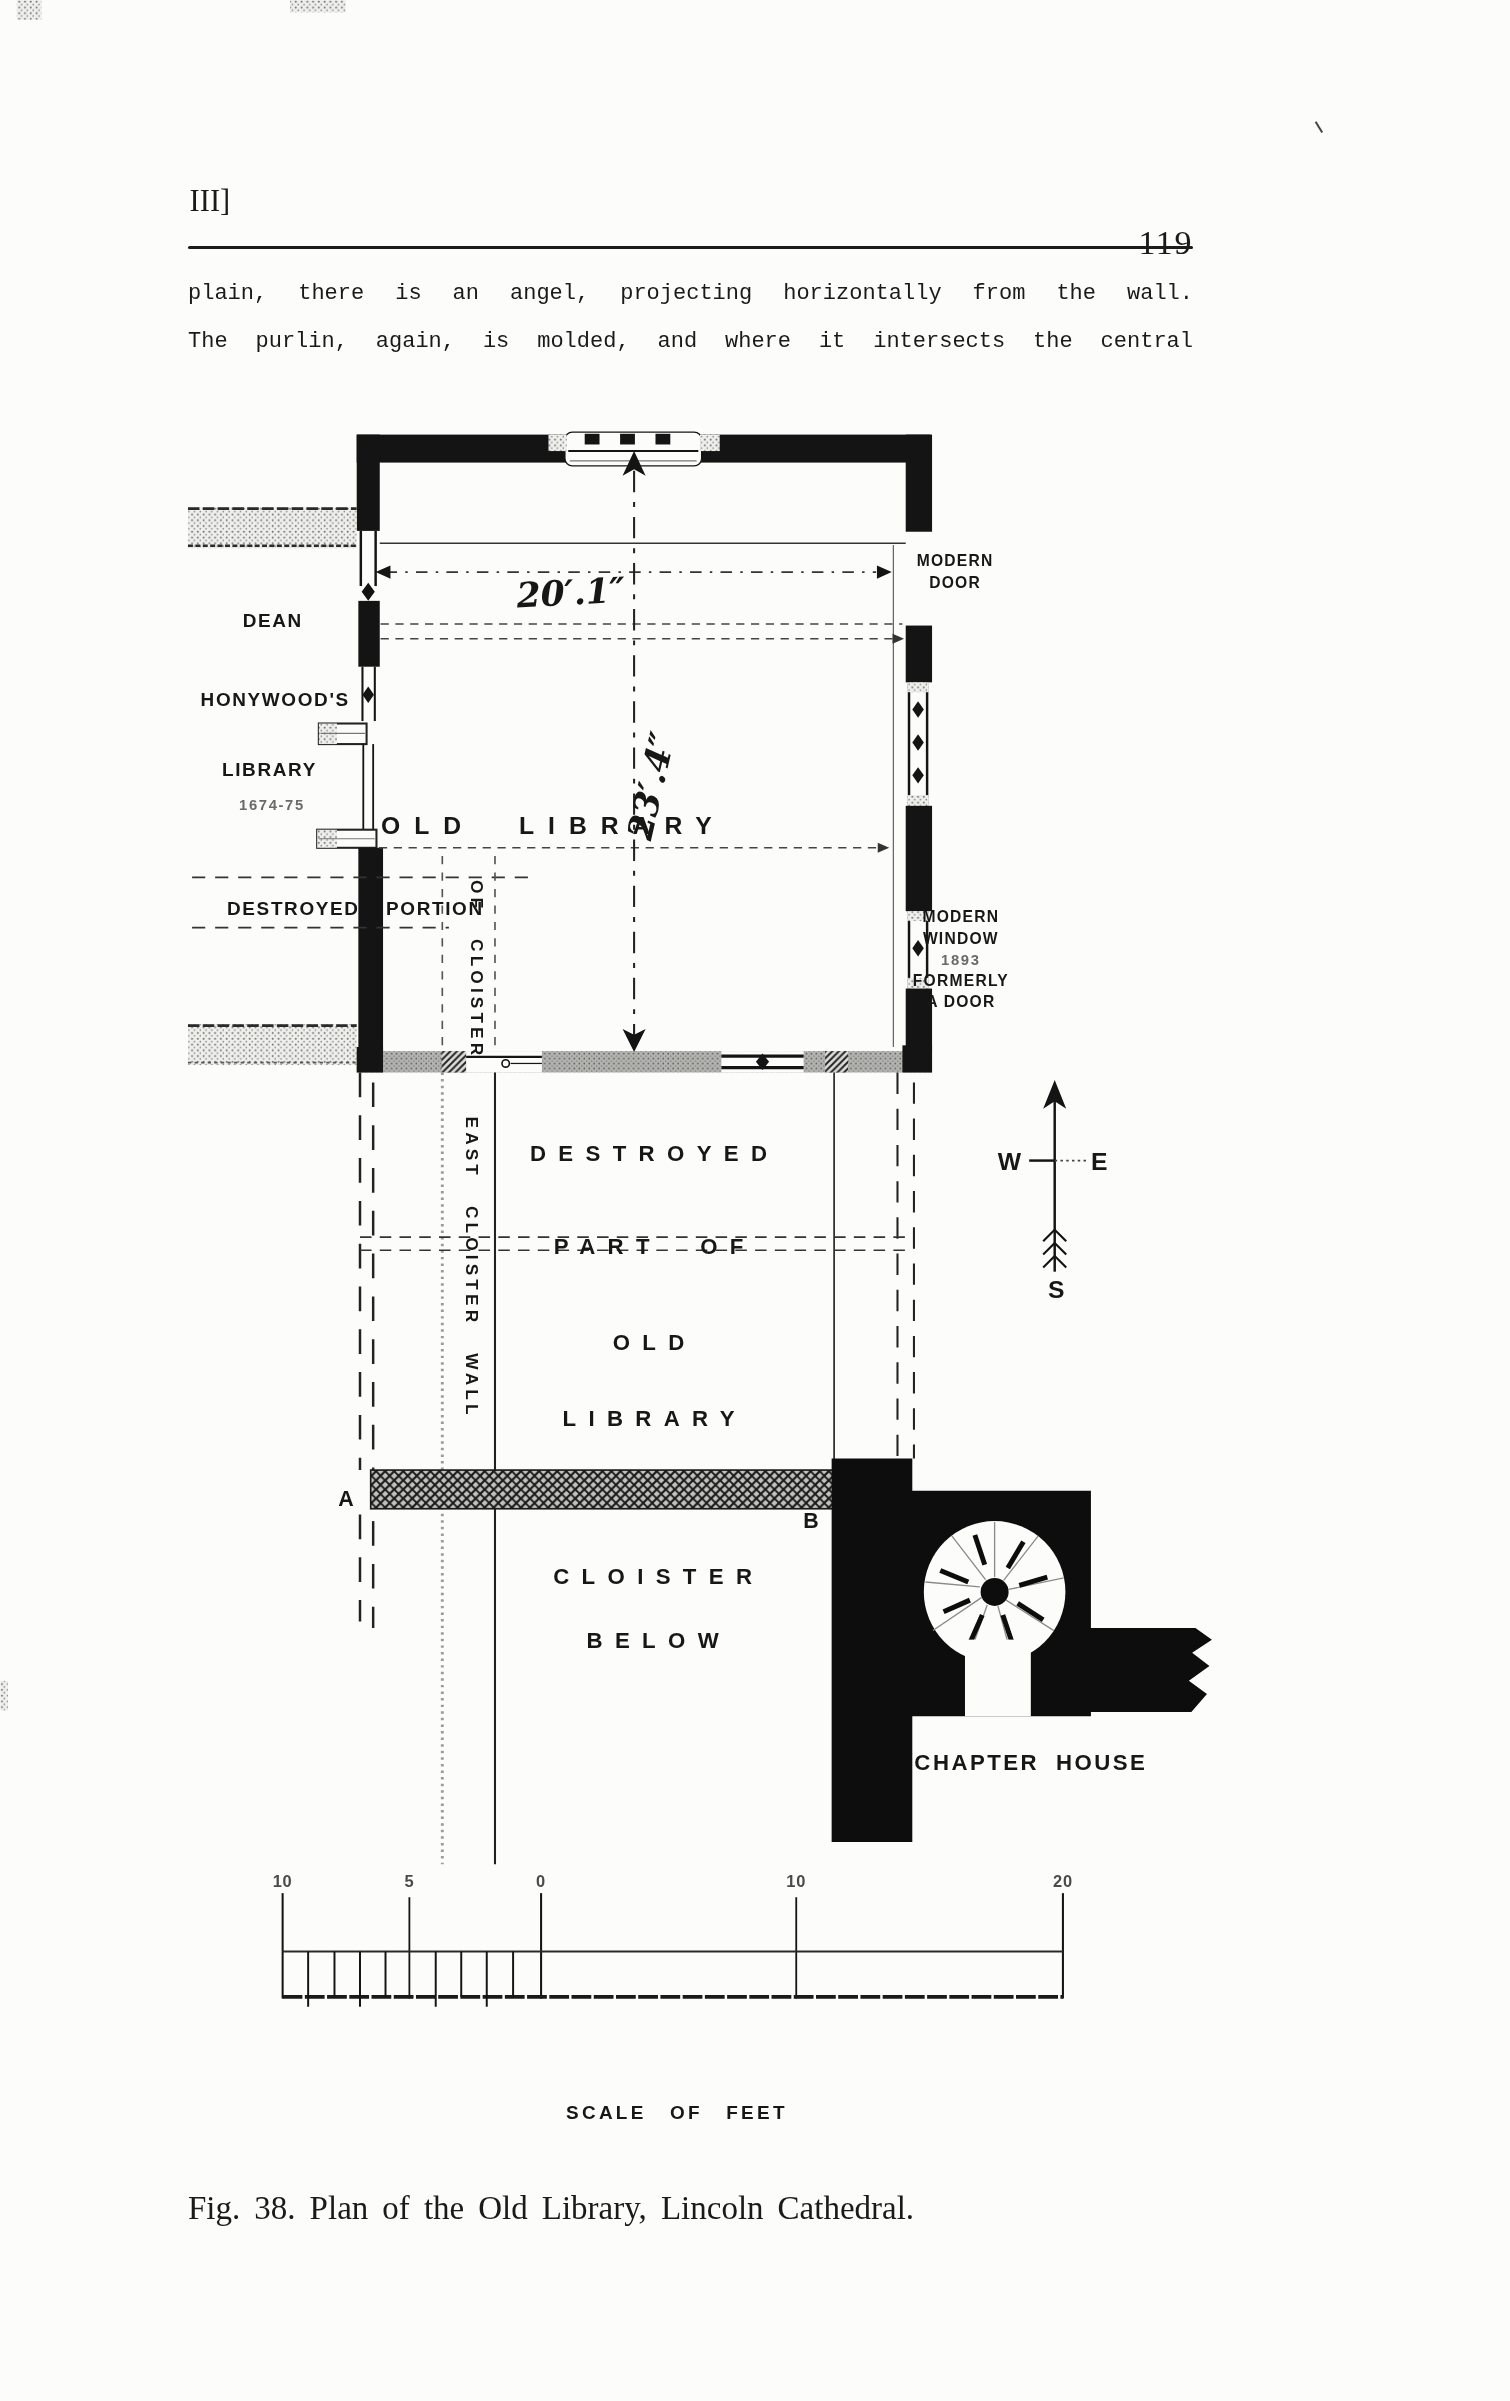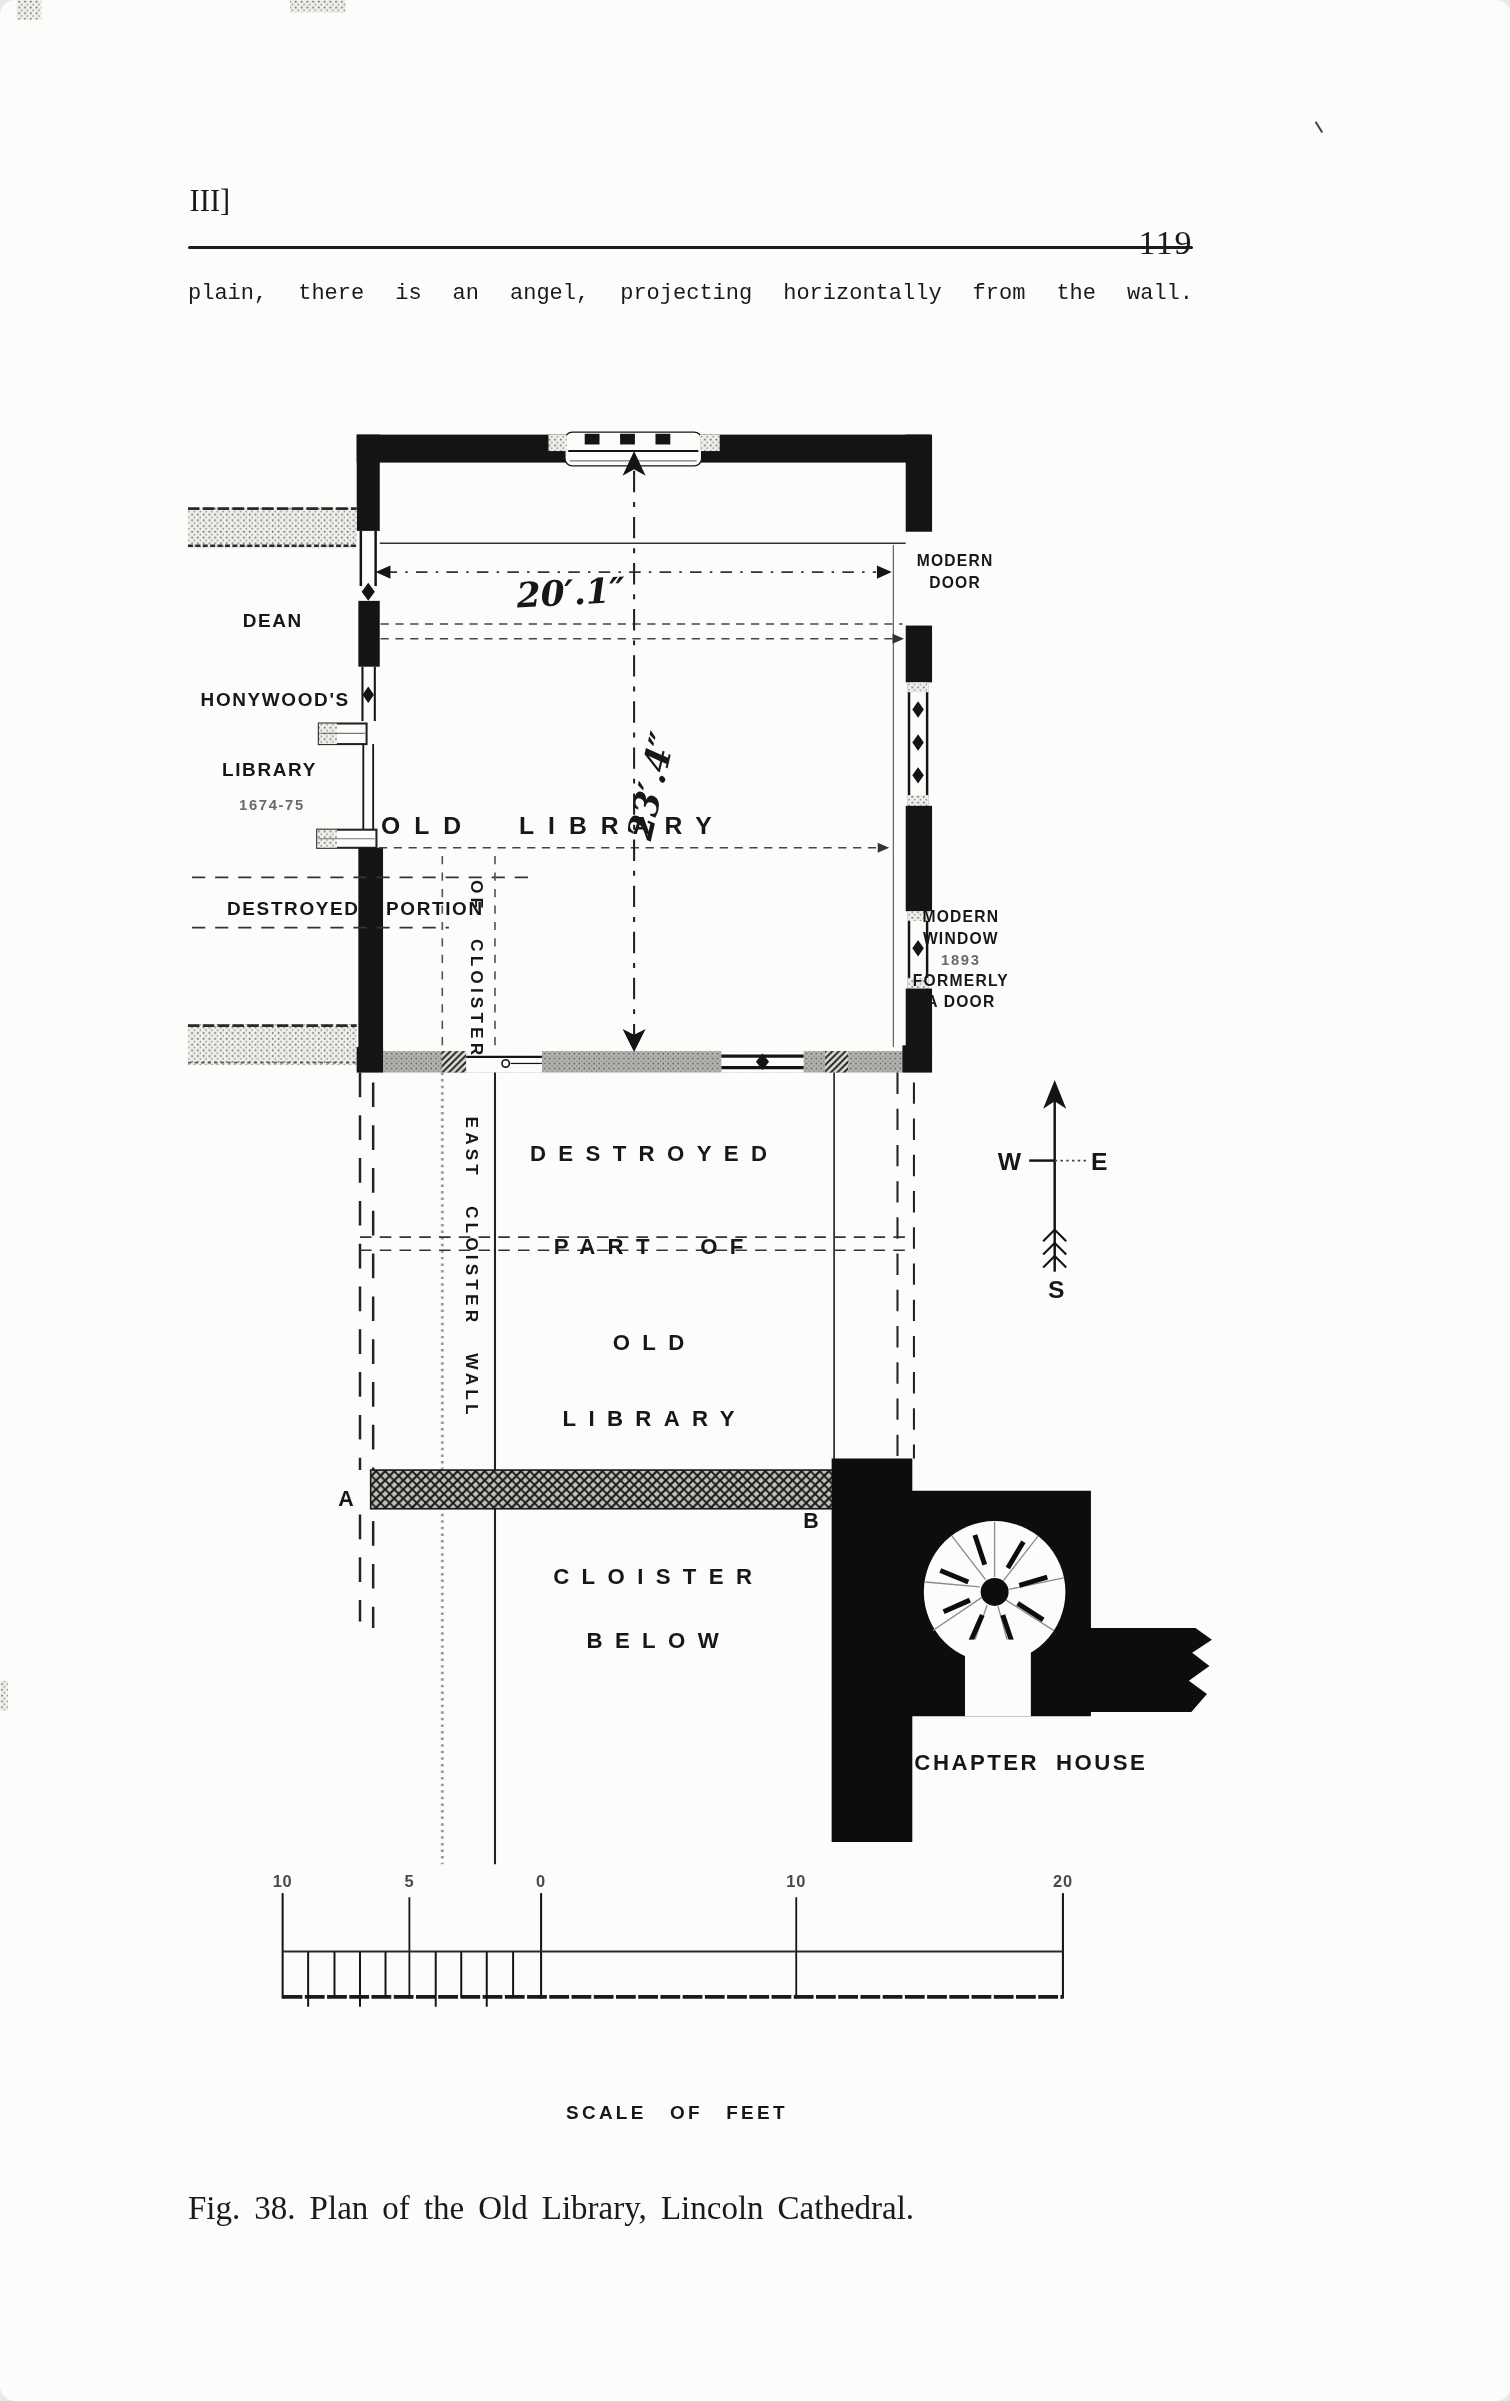--- a/index.html
+++ b/index.html
@@ -1,17 +1,17 @@
 <!DOCTYPE html>
 <html style="font-size:13px"><head>
 <meta charset="utf-8">
 <style>
   html,body{margin:0;padding:0;background:#e8e8e6;}
   #page{position:relative;width:1511px;height:2401px;background:#fcfcfb;overflow:hidden;
-        font-family:"Liberation Serif",serif;color:#1a1a1a;border-radius:15px;}
+        font-family:"Liberation Serif",serif;color:#1a1a1a;}
   .hdr{position:absolute;left:188px;top:179px;width:1005px;height:43px;}
   .hdr .ch{position:absolute;left:1.6px;top:5px;font-size:30.5px;}
   .hdr .ti{position:absolute;left:0;top:3.3px;width:100%;text-align:center;font-size:30.5px;letter-spacing:3.3px;}
   .hdr .pg{position:absolute;right:0;top:0;font-size:34px;letter-spacing:1.6px;margin-top:45px;}
   .rule{position:absolute;left:188px;top:246px;width:1005px;height:3.3px;background:#1c1c1c;border-radius:1.6px;}
   .para-line{position:absolute;left:188px;width:1005px;font-size:22px;line-height:41px;
              text-align:justify;text-align-last:justify;font-family:Liberation Mono, monospace;}
   .caption{position:absolute;left:188px;top:2190px;width:1005px;
            font-size:33px;word-spacing:5.8px;}
   svg{position:absolute;left:0;top:0;}
@@ -34,20 +34,21 @@
 
 <div id="page">
 
   <div class="hdr">
     <span class="ch">III]</span>
     <span class="pg">119</span>
   </div>
   <div class="rule"></div>
 
   <div class="para-line" style="top:273px;">plain, there is an angel, projecting horizontally from the wall.</div>
+  <div class="para-line" style="top:321px;">The purlin, again, is molded, and where it intersects the central</div>
 
   <svg width="1511" height="2401" viewBox="0 0 1835 2917">
     <defs>
       <pattern id="stip" patternUnits="userSpaceOnUse" width="7" height="7">
         <rect width="7" height="7" fill="#efefec"></rect>
         <circle cx="2" cy="2" r="1.2" fill="#6e6e6e"></circle>
           <circle cx="5" cy="5.5" r="1" fill="#8a8a8a"></circle>
       </pattern>
       <pattern id="graystip" patternUnits="userSpaceOnUse" width="6" height="6">
         <rect width="6" height="6" fill="#b3b3b0"></rect>

